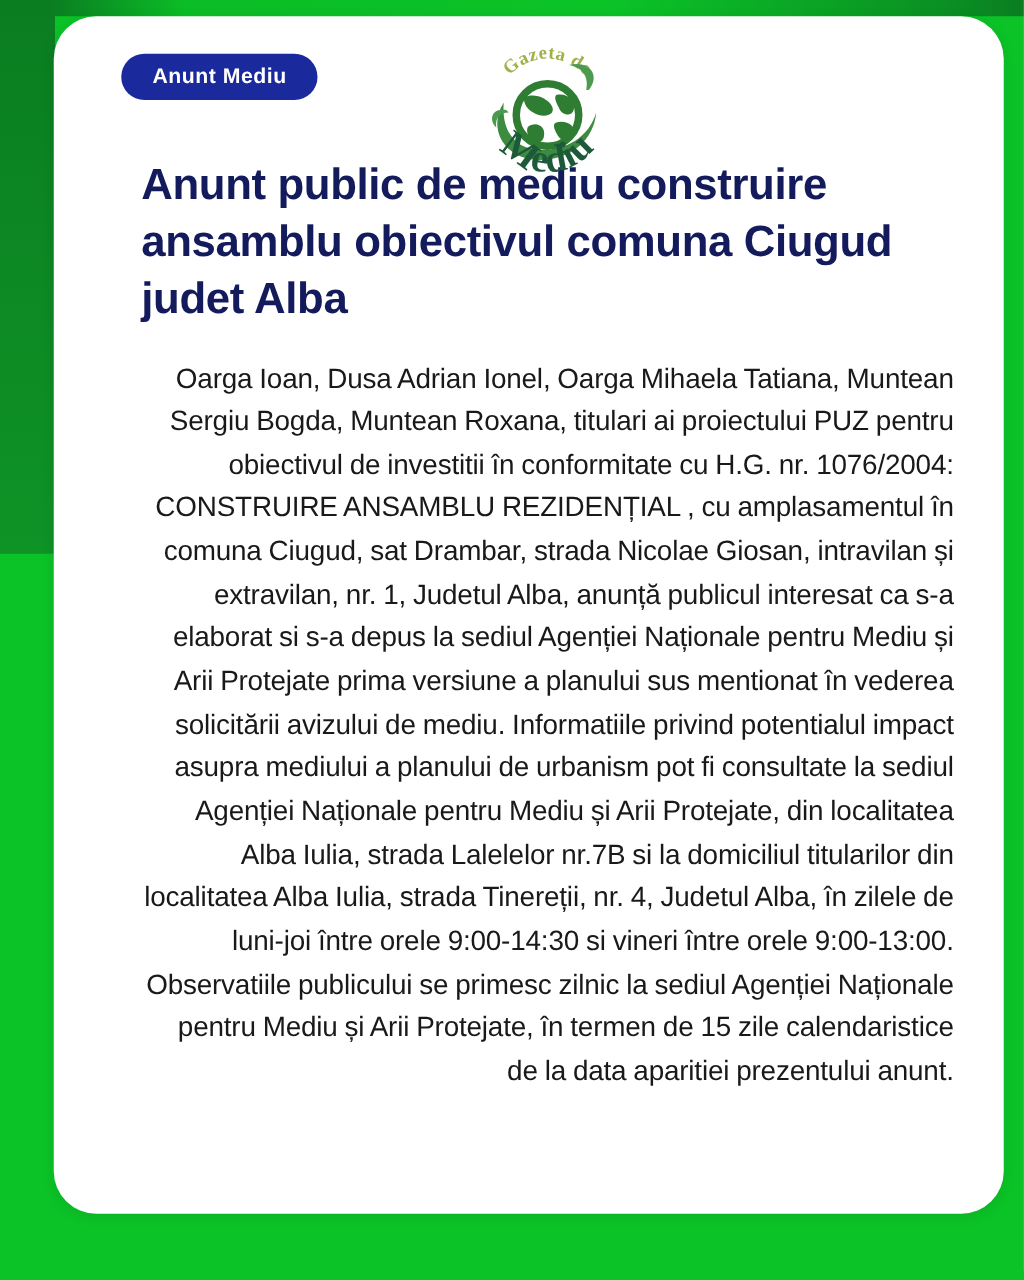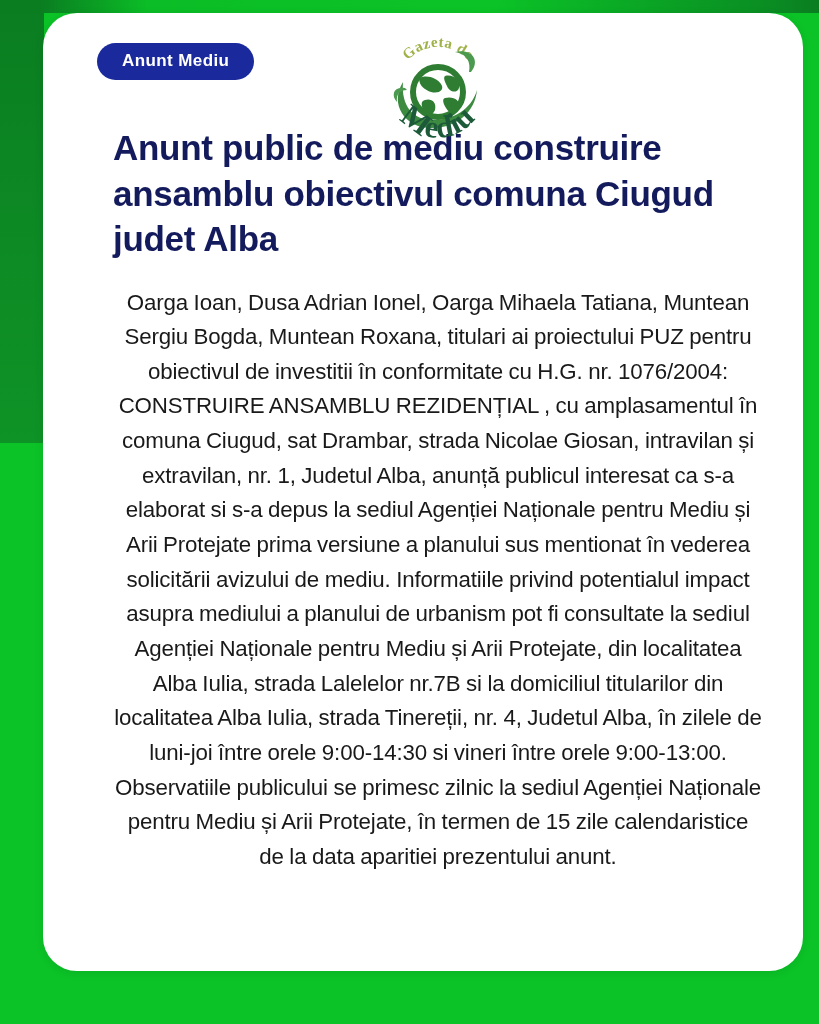--- a/index.html
+++ b/index.html
@@ -112,21 +112,21 @@
   }
 
   
   #body-text {
     margin: 0;
     padding: 24px 40px 0 43px;
     color: #191919;
     font-size: 22.3px;
     line-height: 1.555;
     letter-spacing: -0.15px;
-    text-align: center;
+    text-align: right;
     font-family: "Liberation Sans", sans-serif;
     white-space: pre-wrap;
     word-spacing: -0.5px;
   }
 </style>
 </head>
 <body>
 
 <div id="bg-base"></div>
 <div id="bg-dark-band"></div>

